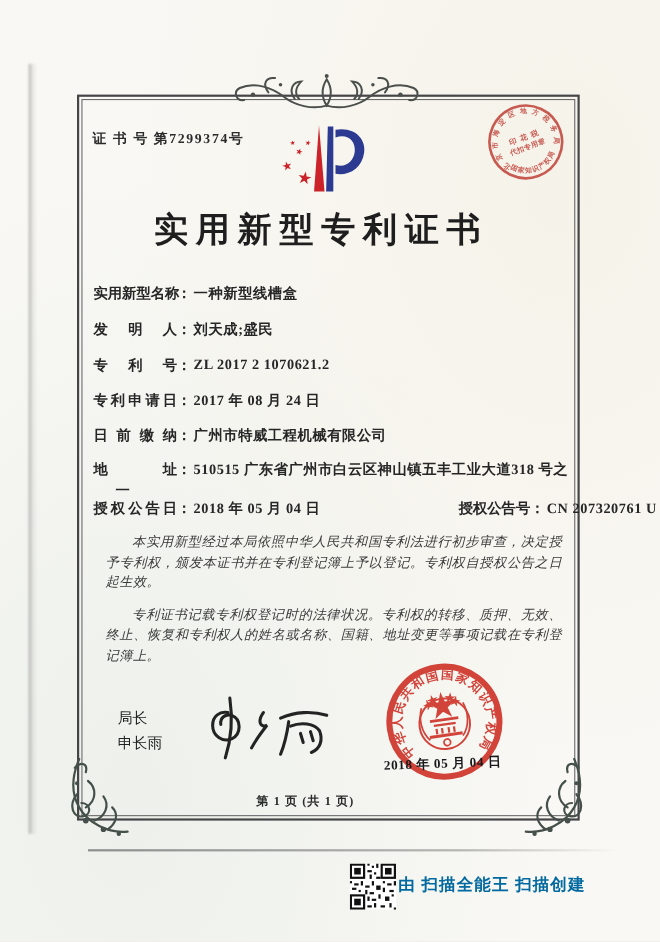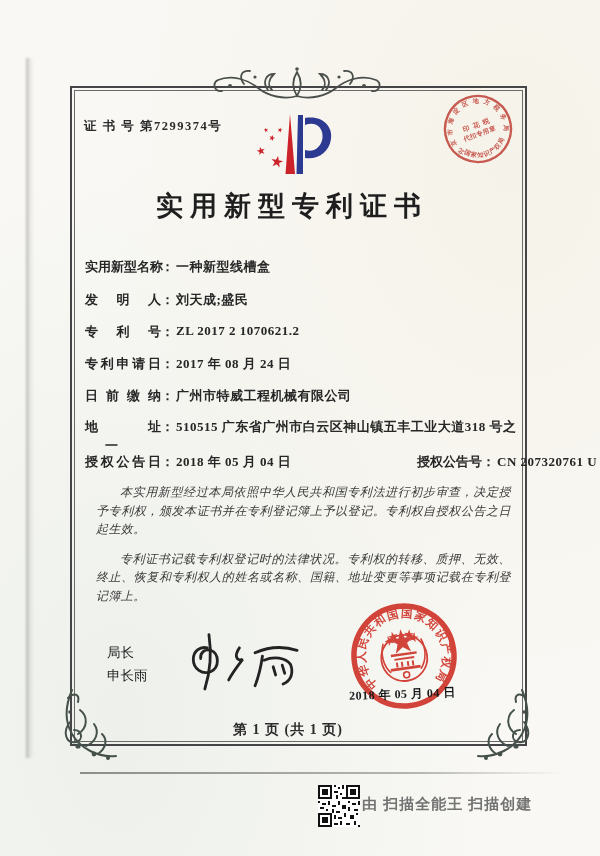--- a/index.html
+++ b/index.html
@@ -19,46 +19,46 @@
   .frame-inner{position:absolute;inset:2px;border:1px solid #6a6a6c;}
 
   .edge-shadow{position:absolute;left:26px;top:58px;width:8px;height:700px;
     background:linear-gradient(90deg, rgba(70,70,70,0.35), rgba(110,110,110,0.10), transparent);
     filter:blur(1px);}
 
   .cert-no{position:absolute;left:84px;top:118px;font-size:12.5px;font-weight:700;
     letter-spacing:1.5px;color:#2b2b2b;}
 
   .title{position:absolute;left:292px;top:188px;transform:translateX(-50%);
-    font-size:27px;font-weight:700;letter-spacing:7px;color:#1e1e1e;white-space:nowrap;}
+    font-size:31px;font-weight:700;letter-spacing:7px;color:#1e1e1e;white-space:nowrap;}
 
   .frow{position:absolute;left:85px;font-size:13px;font-weight:700;color:#262626;white-space:nowrap;}
   .flabel{display:inline-block;width:76px;text-align:justify;text-align-last:justify;vertical-align:top;}
   .fcolon{display:inline-block;width:15px;vertical-align:top;}
   .fvalue{letter-spacing:0.5px;}
   .addr2{position:absolute;left:105px;top:437px;font-size:13px;font-weight:700;color:#262626;}
   .grant-right{position:absolute;left:332px;top:0;}
 
   .body-text{position:absolute;left:85px;top:472px;width:437px;color:#3a3a3a;}
   .body-text p{margin:11px;font-size:12px;line-height:18.5px;text-indent:2em;
     font-style:italic;letter-spacing:0.4px;text-align:justify;}
 
   .signer{position:absolute;left:107px;top:641px;font-size:13.5px;font-weight:400;
     color:#222;line-height:23px;}
 
   .seal-date{position:absolute;left:349px;top:686px;font-size:12px;font-weight:700;
     color:#19191c;letter-spacing:0.5px;z-index:6;transform:rotate(-2deg);white-space:nowrap;}
 
-  .footer-page{position:absolute;left:233px;top:721px;font-size:14px;font-weight:700;
+  .footer-page{position:absolute;left:233px;top:721px;font-size:11px;font-weight:700;
     color:#2c2c2c;letter-spacing:1px;}
 
   .scan-line{position:absolute;left:80px;top:772px;width:482px;height:2px;
     background:linear-gradient(90deg,#8d8d8d,#b5b5b3 70%,transparent);}
   .scan-credit{position:absolute;left:362px;top:795px;font-size:15px;font-weight:700;
-    color:#737373;font-family:"Liberation Sans","DejaVu Sans",sans-serif;letter-spacing:1px;}
+    color:#0369a1;font-family:"Liberation Sans","DejaVu Sans",sans-serif;letter-spacing:1px;}
 
   svg{display:block;}
   .stamp{z-index:5;}
 </style>
 </head>
 <body>
 
 <div id="page">
 
   <div class="edge-shadow"></div>

